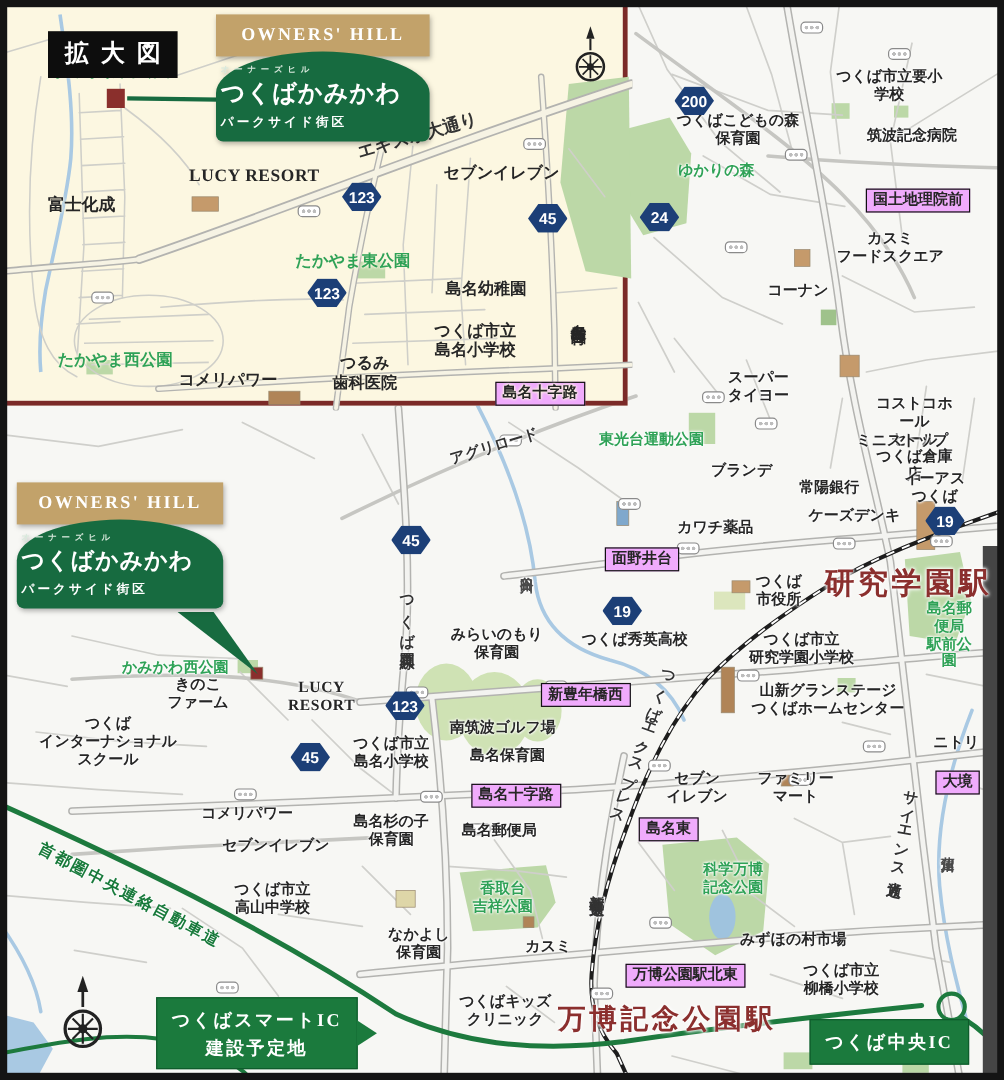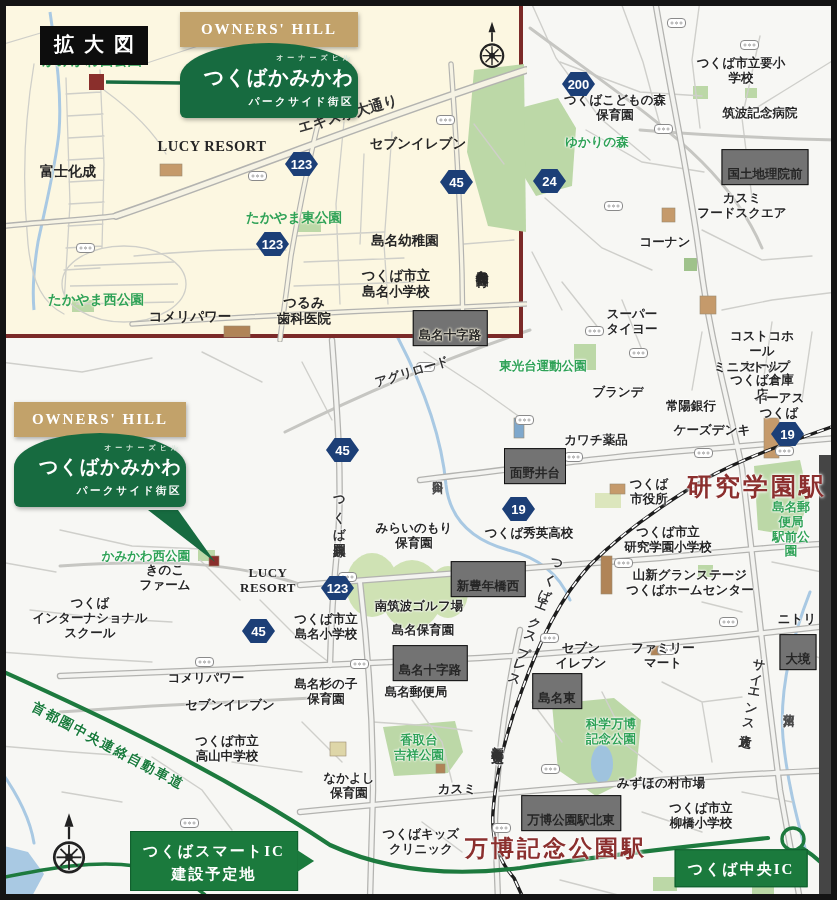--- a/index.html
+++ b/index.html
@@ -11,21 +11,21 @@
   
   .lbl{position:absolute;z-index:8;font:bold 12.5px "Liberation Serif","DejaVu Serif",serif;
        color:#262626;text-align:center;line-height:1.18;white-space:pre-line;
        text-shadow:0 0 2px #fff,0 0 2px #fff,0 0 3px #fff;}
   .lbl.park{color:#2fa257;}
   .lbl.road{color:#333;}
   .lbl.exroad{color:#187a3b;font-size:13.5px;letter-spacing:2px;white-space:nowrap;}
   .lbl.river{color:#4a4a4a;font-size:11.5px;}
   .lbl.v{writing-mode:vertical-rl;letter-spacing:1px;}
   .lbl.latin{letter-spacing:.5px;font-size:13px;}
-  .lbl.boxed{background:#737373;border:1.5px solid #111;padding:17px 5px 2px;font-size:12.5px;
+  .lbl.boxed{background:#f0abfc;border:1.5px solid #111;padding:1px 5px 2px;font-size:12.5px;
              white-space:nowrap;text-shadow:none;z-index:9;}
   .lbl.station{color:#8b2f2e;letter-spacing:3px;white-space:nowrap;z-index:9;
                text-shadow:0 0 2px #fff,0 0 3px #fff,0 0 4px #fff;}
   .lbl.greenbox{background:#1b7a3d;color:#fff;border:1px solid #0f5c2c;padding:8px 12px 5px;
                 font-size:15px;letter-spacing:2px;line-height:1.5;text-shadow:none;z-index:12;white-space:pre;}
   .lbl.arrow::after{content:'';position:absolute;left:100%;top:50%;margin-top:-11px;
                 border:11px solid transparent;border-left:17px solid #1b7a3d;}
   
   .shield{position:absolute;z-index:9;width:33px;height:24px;background:#1c3f77;
           clip-path:polygon(26% 0%,74% 0%,100% 50%,74% 100%,26% 100%,0% 50%);
@@ -38,21 +38,21 @@
                            radial-gradient(circle at 13px 50%,#bdbdbd 1.4px,transparent 1.7px);}
   
   .maptitle{position:absolute;background:#0d0d0d;color:#fff;z-index:30;
             font:bold 20px "Liberation Serif","DejaVu Serif",serif;
             letter-spacing:10px;padding:5px 4px 7px 14px;}
   .logo{position:absolute;z-index:26;filter:drop-shadow(1px 2px 2px rgba(0,0,0,.3));}
   .logo .brand{background:#c2a26a;color:#fff;text-align:center;
                font:bold 15px "Liberation Serif",serif;letter-spacing:2px;padding:9px 0;}
   .logo .arch{position:relative;margin-top:-4px;background:#176b40;
               border-radius:50% 50% 6px 6px/46% 46% 6px 6px;
-              text-align:right;color:#fff;padding:10px 4px 9px;}
+              text-align:left;color:#fff;padding:10px 4px 9px;}
   .logo .ruby{font:bold 7px "Liberation Sans",sans-serif;letter-spacing:4px;color:#d8e8dc;}
   .logo .lname{font:bold 20px "Liberation Sans",sans-serif;letter-spacing:1px;margin-top:1px;white-space:nowrap;}
   .logo .lsub{font:bold 10.5px "Liberation Sans",sans-serif;letter-spacing:2.5px;margin-top:4px;}
   
   .inset{position:absolute;left:0;top:0;width:523px;height:338px;background:#fcf7e1;
          border:4px solid #7b2a28;box-sizing:border-box;z-index:20;overflow:visible;}
   .inset .lbl{z-index:22;text-shadow:0 0 2px #fcf7e1,0 0 2px #fcf7e1,0 0 3px #fcf7e1;}
   .inset .shield{z-index:22;}
   .inset .signal{z-index:21;}
   .compass{position:absolute;z-index:15;}

